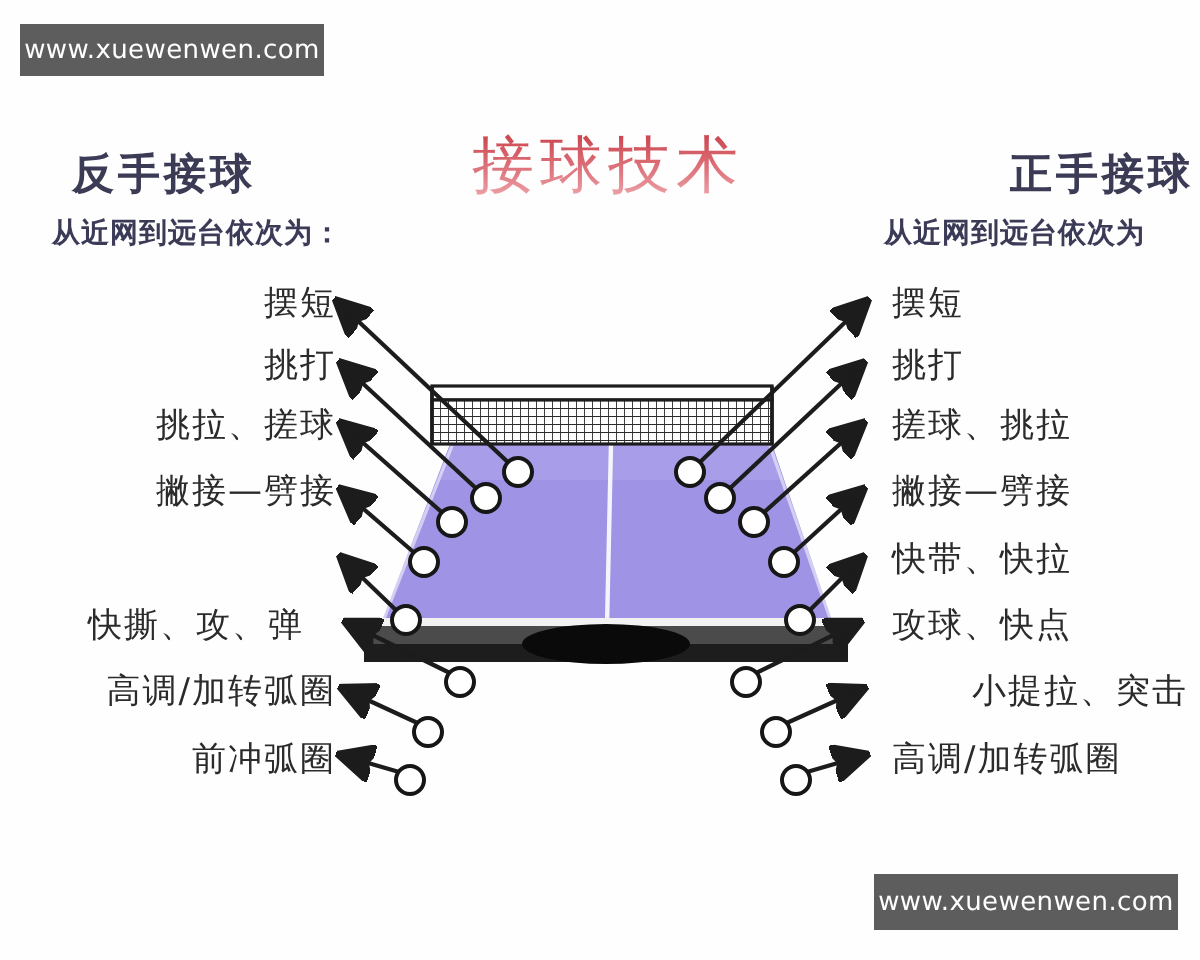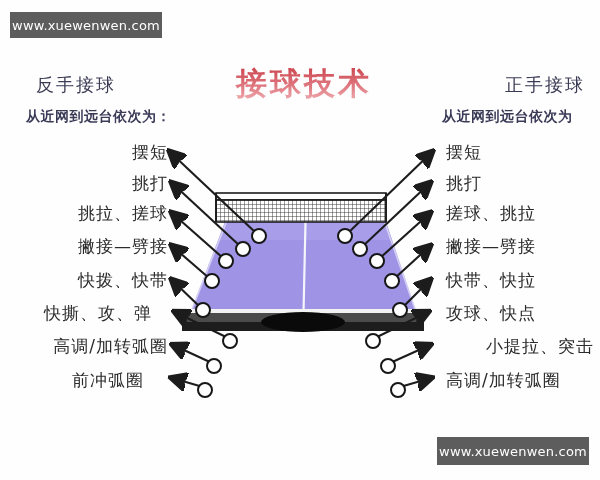--- a/index.html
+++ b/index.html
@@ -38,34 +38,34 @@
   #wm-top  { left: 10px;  top: 12px;  width: 152px; height: 26px; }
   #wm-bot  { left: 437px; top: 437px; width: 152px; height: 28px; }
 
   
   #main-title {
     position: absolute;
     left: 216px; top: 64px;
     width: 176px;
     text-align: center;
     font-size: 31px;
-    font-weight: bold;
+    font-weight: normal;
     letter-spacing: 3px;
     color: #d4545e;
     background: linear-gradient(180deg,#c83c46 0%,#e07a82 60%,#efb0b4 100%);
     -webkit-background-clip: text;
     background-clip: text;
     -webkit-text-fill-color: transparent;
     line-height: 38px;
   }
 
   .col-title {
     position: absolute;
-    font-size: 18px;
-    font-weight: normal;
+    font-size: 21px;
+    font-weight: bold;
     color: #3b3b55;
     letter-spacing: 2px;
     white-space: nowrap;
   }
   #title-left  { left: 36px;  top: 73px; }
   #title-right { left: 480px; top: 73px; margin-left: 25px; }
 
   .col-sub {
     position: absolute;
     font-size: 14px;
@@ -193,24 +193,23 @@
   <div class="col-title" id="title-left">反手接球</div>
   <div class="col-sub" id="sub-left">从近网到远台依次为：</div>
 
   <div class="col-title" id="title-right">正手接球</div>
   <div class="col-sub" id="sub-right">从近网到远台依次为</div>
 
   <div class="label left" style="right:432px; top:142px;">摆短</div>
   <div class="label left" style="right:432px; top:173px;">挑打</div>
   <div class="label left" style="right:432px; top:203px;">挑拉、搓球</div>
   <div class="label left" style="right:432px; top:236px;">撇接—劈接</div>
-  <div class="label left" style="right:432px; top:270px;">快拨、快带</div>
   <div class="label left" style="right:448px; top:303px;">快撕、攻、弹</div>
   <div class="label left" style="right:432px; top:336px;">高调/加转弧圈</div>
-  <div class="label left" style="right:456px; top:370px;">前冲弧圈</div>
+  <div class="label left" style="right:432px; top:370px;">前冲弧圈</div>
 
   <div class="label right" style="left:446px; top:142px;">摆短</div>
   <div class="label right" style="left:446px; top:173px;">挑打</div>
   <div class="label right" style="left:446px; top:203px;">搓球、挑拉</div>
   <div class="label right" style="left:446px; top:236px;">撇接—劈接</div>
   <div class="label right" style="left:446px; top:270px;">快带、快拉</div>
   <div class="label right" style="left:446px; top:303px;">攻球、快点</div>
   <div class="label right" style="left:446px; top:336px;margin-left:40px;">小提拉、突击</div>
   <div class="label right" style="left:446px; top:370px;">高调/加转弧圈</div>
 

